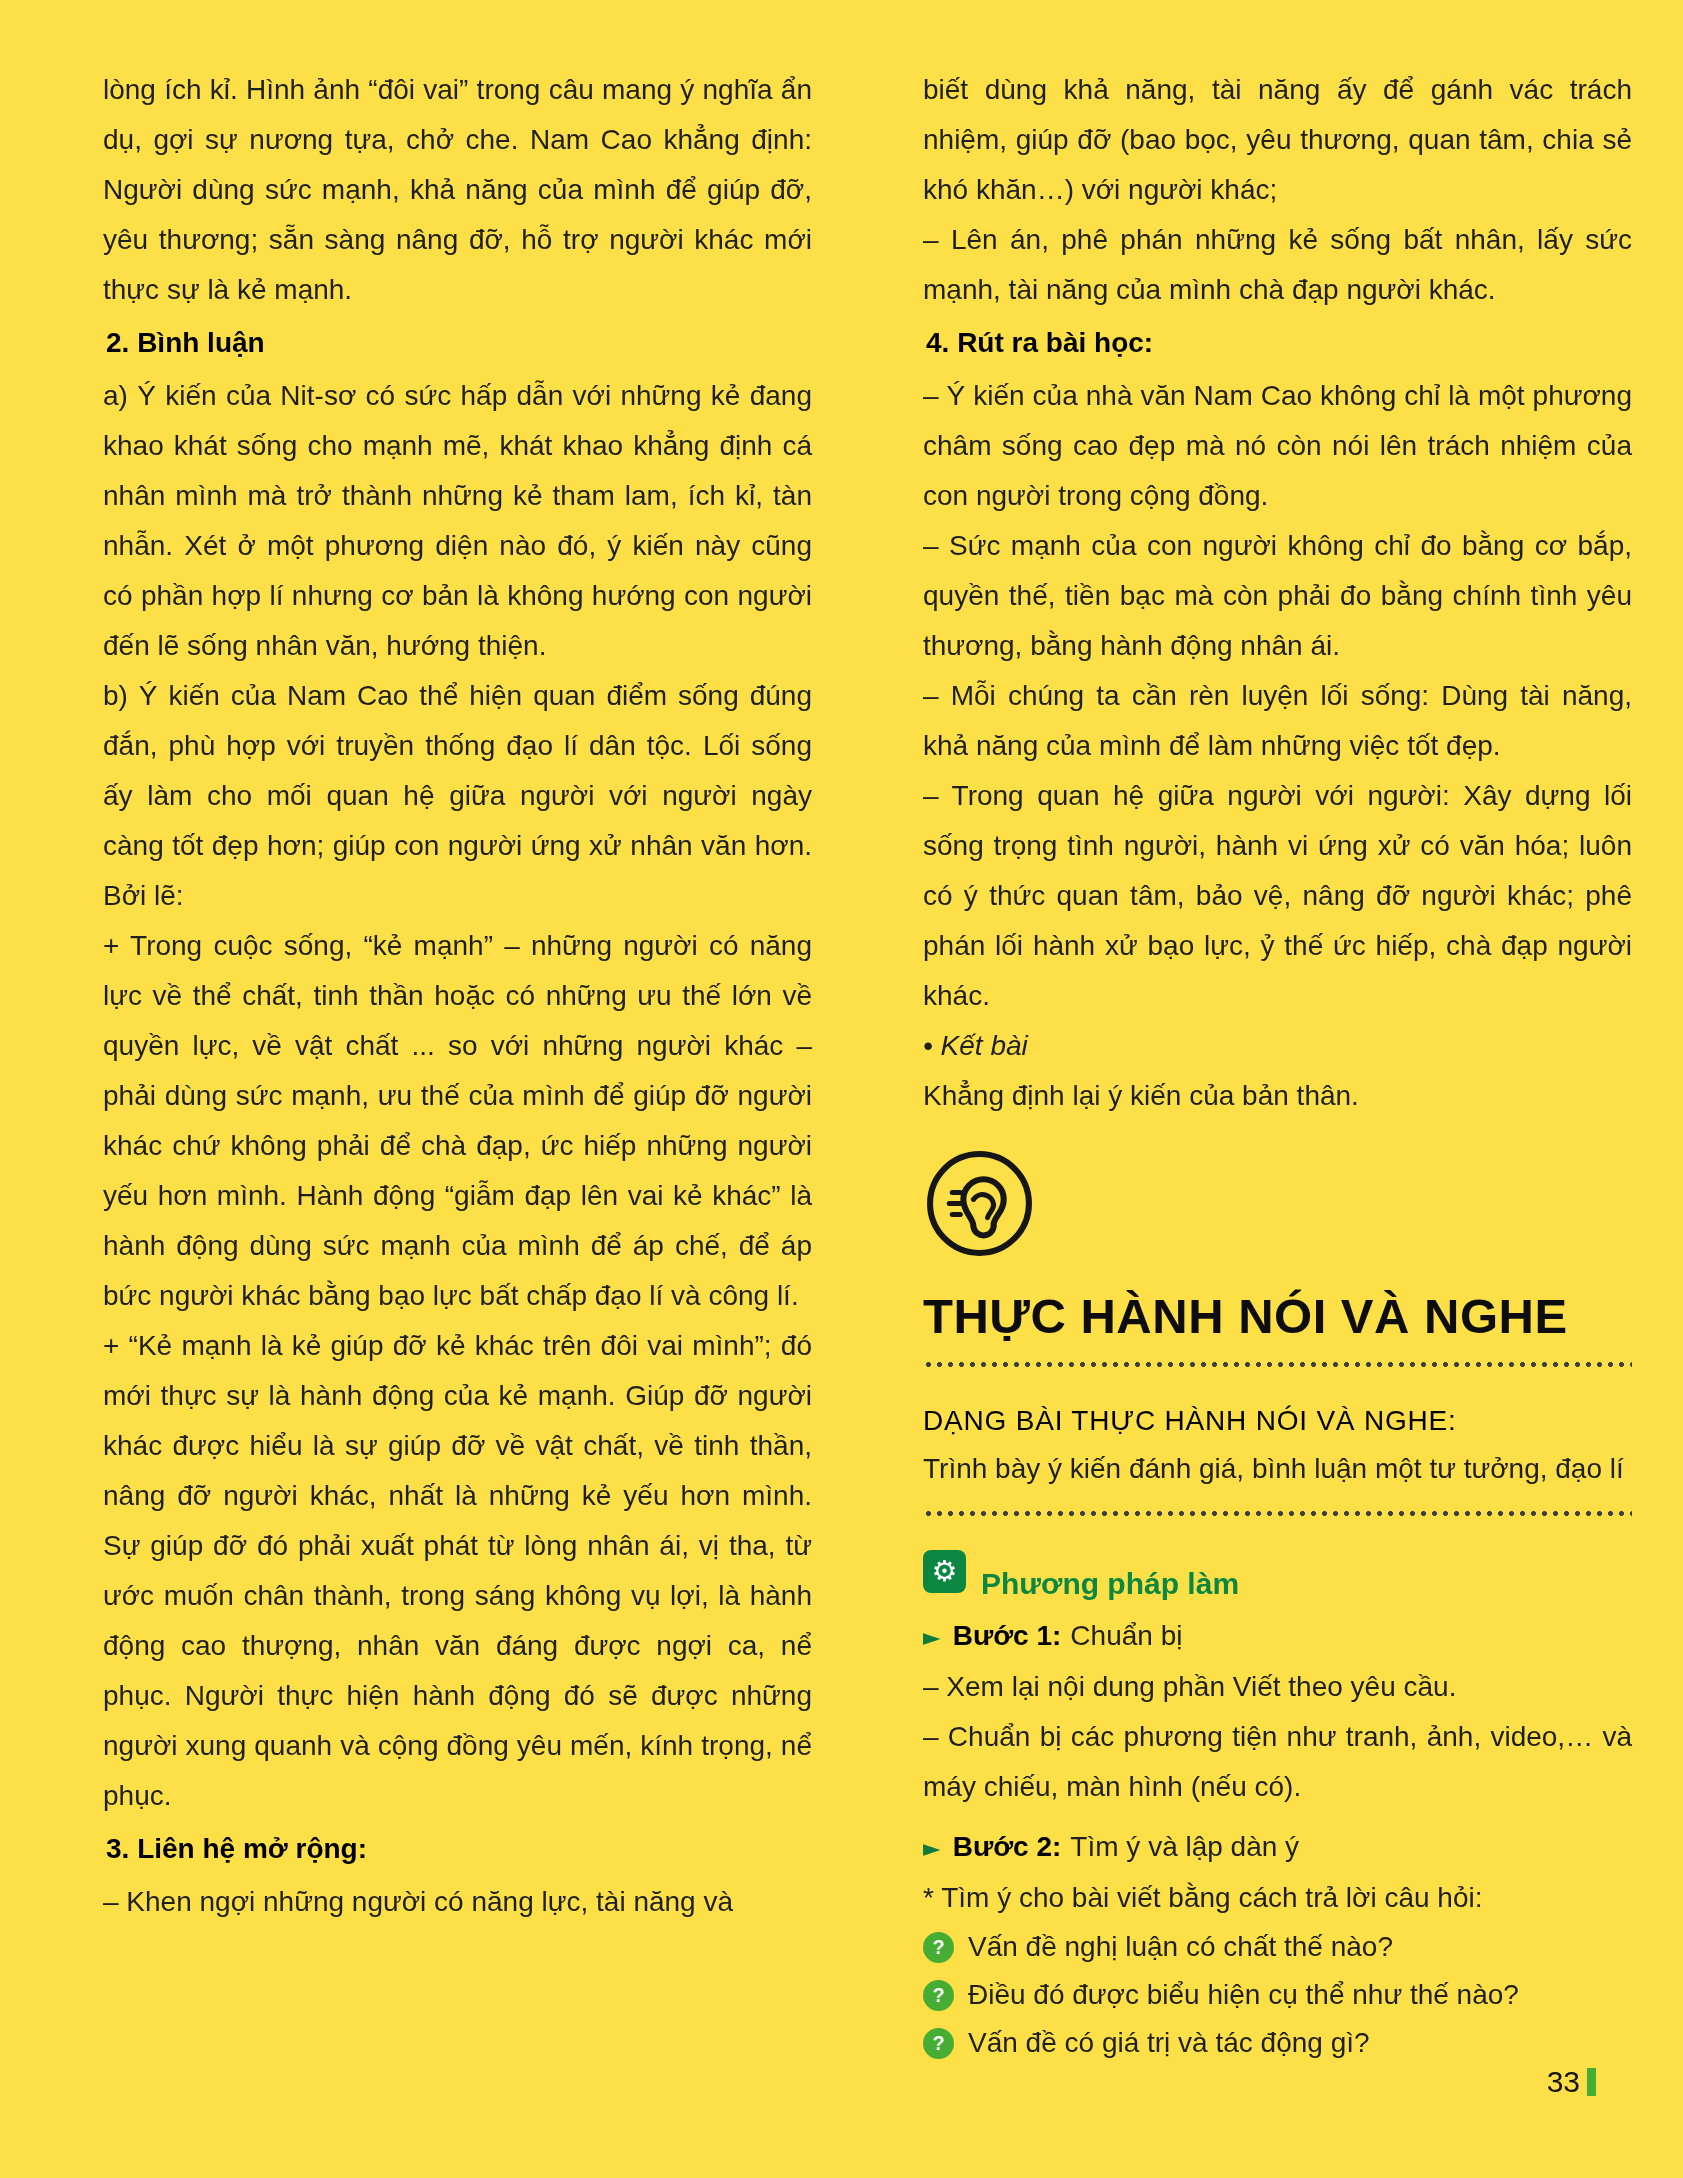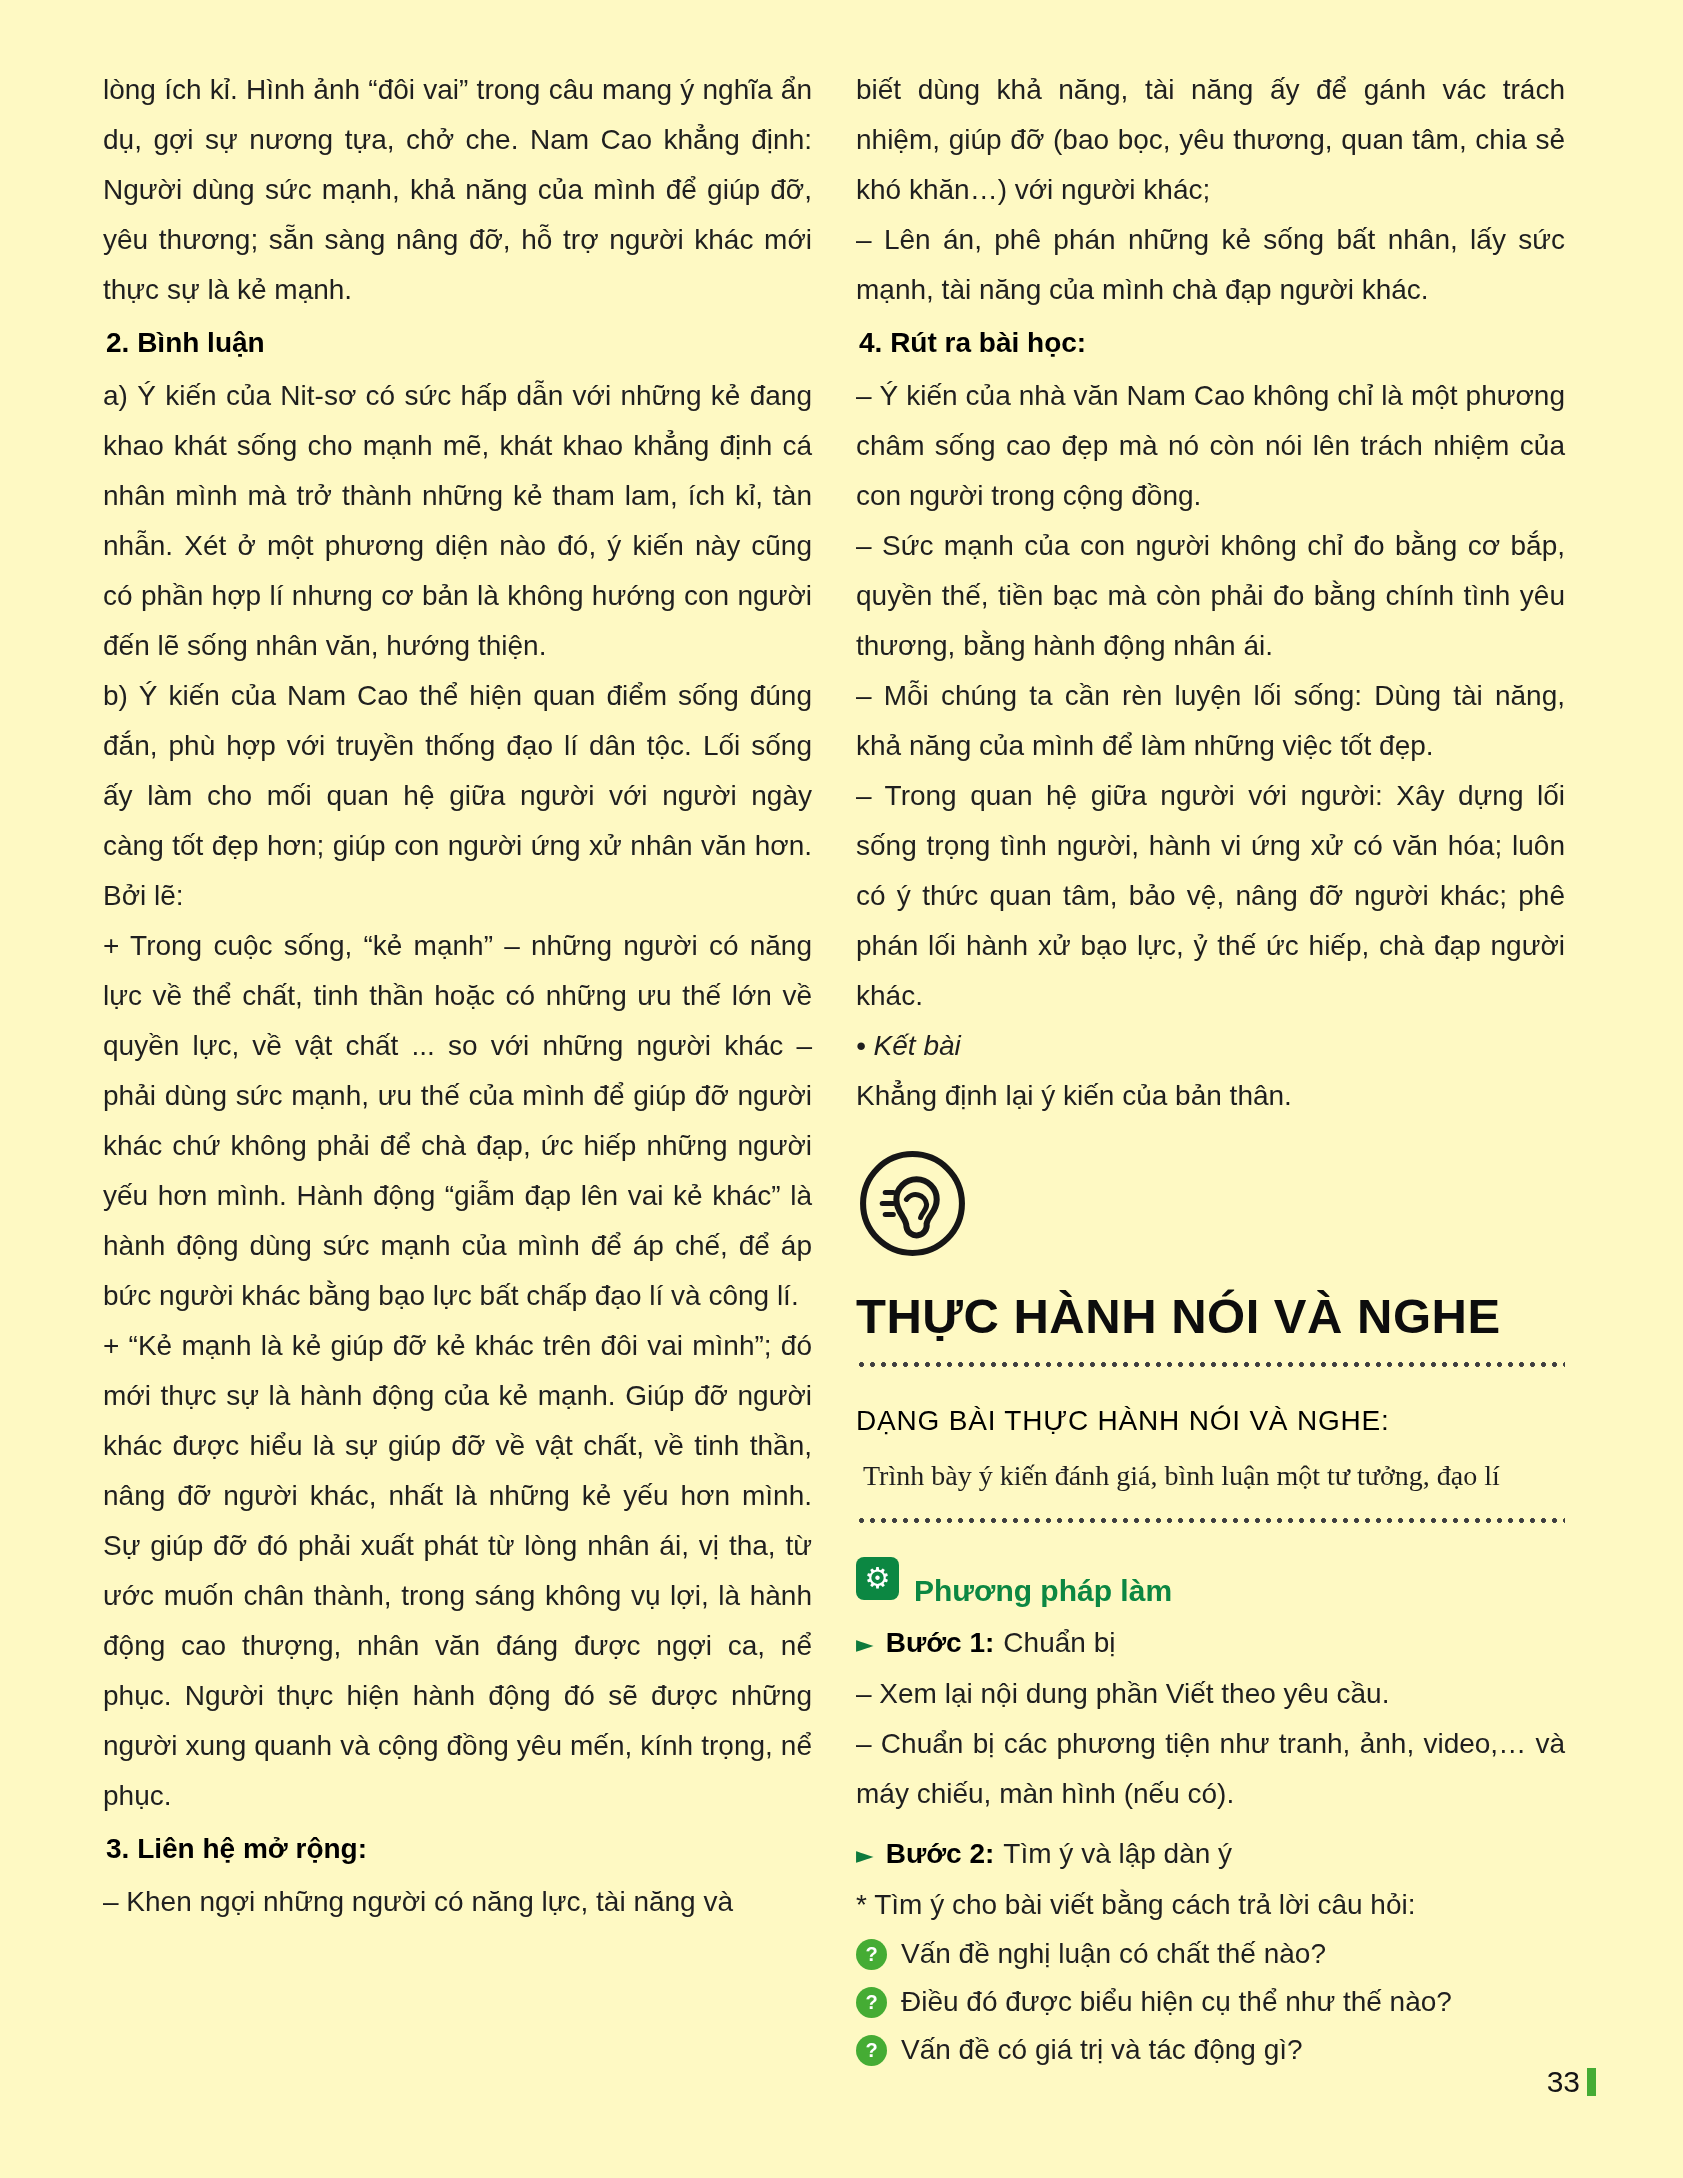--- a/index.html
+++ b/index.html
@@ -1,23 +1,23 @@
 <!DOCTYPE html>
 <html><head>
 <meta charset="utf-8">
 <style>
   html,body { margin:0; padding:0; background:#ffffff; }
   .page {
     position:relative;
     width:1683px; height:2178px;
-    background:#fef9c3;
+    background:#fde047;
     font-family:"Liberation Sans", sans-serif;
     color:#1f1f1f;
     box-sizing:border-box;
-    padding:65px 118px 0 103px;
+    padding:65px 51px 0 103px;
     overflow:hidden;
   }
   .columns { display:flex; justify-content:space-between; }
   .col { width:709px; }
   .para {
     font-size:28px; line-height:50px;
     text-align:justify; margin:0;
   }
   .head {
     font-size:28px; line-height:50px;
@@ -34,21 +34,21 @@
   }
   .dotted {
     margin-top:17px; height:7px;
     background-image:radial-gradient(circle 2.3px at center, #3f3f3f 97%, transparent);
     background-size:11px 7px; background-repeat:repeat-x;
   }
   .subtitle {
     margin-top:30px; font-size:28px; font-weight:normal;
     letter-spacing:0.8px; line-height:46px; color:#000;
   }
-  .desc { font-size:28px; line-height:49px; margin:7px; text-align:justify;font-family:Liberation Serif, serif; }
+  .desc { font-size:28px; line-height:49px; margin:0; text-align:justify; }
   .method-row { display:flex; align-items:center; gap:15px; margin-top:24px; }
   .gear-box {
     width:43px; height:43px; border-radius:8px;
     background:#0c8742; color:#ffffff;
     font-family:"DejaVu Sans", sans-serif; font-size:29px;
     display:flex; align-items:center; justify-content:center;
     line-height:1;
   }
   .method-title { color:#0c8742; font-weight:bold; font-size:30px;margin-top:26px; }
   .step-row { margin-top:10px; font-size:28px; line-height:50px; }

